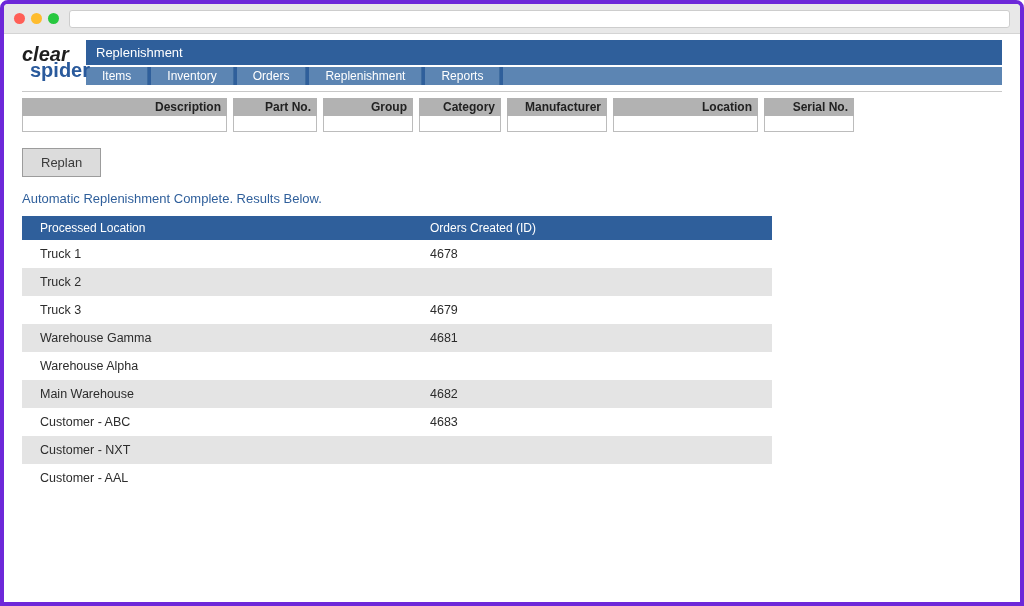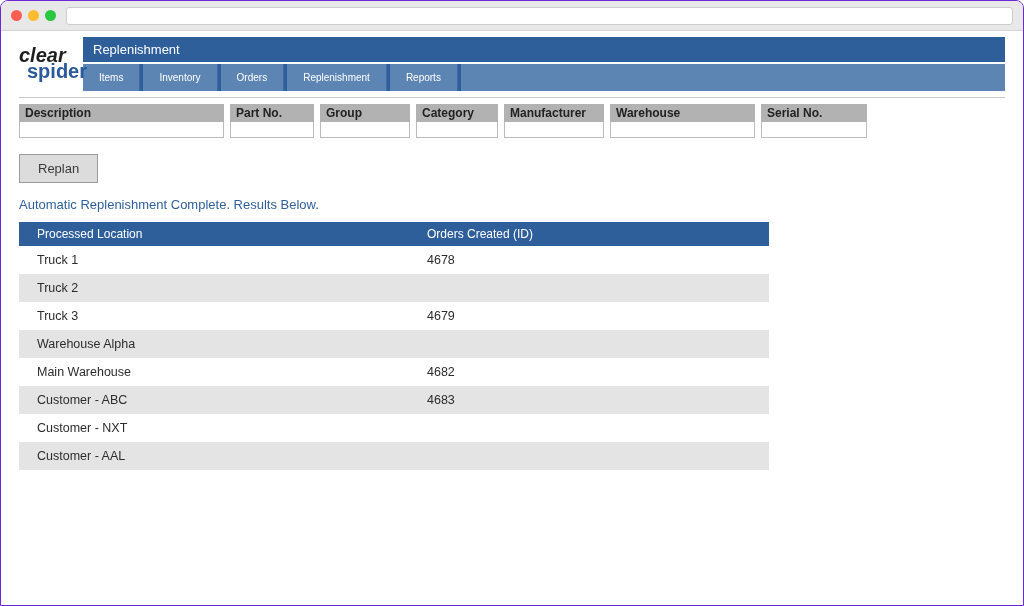--- a/index.html
+++ b/index.html
@@ -5,21 +5,21 @@
   * { box-sizing: border-box; margin: 0; padding: 0; }
   body {
     font-family: "Segoe UI", Arial, sans-serif;
     background: #ffffff;
     font-size: 13px;
     color: #333;
   }
   .browser-frame {
     width: 1024px;
     height: 606px;
-    border: 1px solid #6d28d9;
+    border: 4px solid #6d28d9;
     border-radius: 8px 8px 0 0;
     background: #f3f3f3;
     display: flex;
     flex-direction: column;
     overflow: hidden;
   }
   .browser-top {
     height: 30px;
     background: #e8e8e8;
     border-bottom: 1px solid #d4d4d4;
@@ -76,22 +76,22 @@
   .menu-bar {
     display: flex;
     gap: 3px;
     background: #2f5f9b;
     padding: 0;
     margin-top: 2px;
   }
   .menu-item {
     background: #5c85b3;
     color: #ffffff;
-    font-size: 10px;
-    padding: 8px 16px;
+    font-size: 12px;
+    padding: 2px 16px;
     border-right: 1px solid #3e6ca0;
     cursor: pointer;
   }
   .menu-item:first-child { border-left: none; }
   .menu-fill { flex: 1; background: #5c85b3; }
   .divider {
     border: none;
     border-top: 1px solid #c8c8c8;
     margin: 6px 0 6px 0;
   }
@@ -104,20 +104,21 @@
   .filter {
     display: flex;
     flex-direction: column;
   }
   .filter-label {
     background: #b2b2b2;
     color: #222;
     font-size: 12px;
     font-weight: 600;
     padding: 2px 6px;
+    text-align: right;
   }
   .filter-input {
     height: 16px;
     border: 1px solid #bcbcbc;
     border-top: none;
     background: #ffffff;
     padding: 0 4px;
     font-size: 12px;
     outline: none;
   }
@@ -210,24 +211,24 @@
         </div>
         <div class="filter" style="width: 82px;">
           <div class="filter-label">Category</div>
           <input class="filter-input" type="text" style="">
         </div>
         <div class="filter" style="width: 100px;">
           <div class="filter-label">Manufacturer</div>
           <input class="filter-input" type="text" style="">
         </div>
         <div class="filter" style="width: 145px;">
-          <div class="filter-label">Warehouse</div>
-          <input class="filter-input" type="text" style="">
-        </div>
-        <div class="filter" style="width: 106px;">
+          <div class="filter-label">Location</div>
+          <input class="filter-input" type="text" style="">
+        </div>
+        <div class="filter" style="width: 90px;">
           <div class="filter-label">Serial No.</div>
           <input class="filter-input" type="text" style="">
         </div>
       </div>
 
     <button class="replan-btn">Replan</button>
 
     <div class="status-text">Automatic Replenishment Complete. Results Below.</div>
 
     <table class="results-table">
@@ -245,20 +246,24 @@
           </tr>
           <tr>
             <td>Truck 2</td>
             <td></td>
           </tr>
           <tr>
             <td>Truck 3</td>
             <td>4679</td>
           </tr>
           <tr>
+            <td>Warehouse Gamma</td>
+            <td>4681</td>
+          </tr>
+          <tr>
             <td>Warehouse Alpha</td>
             <td></td>
           </tr>
           <tr>
             <td>Main Warehouse</td>
             <td>4682</td>
           </tr>
           <tr>
             <td>Customer - ABC</td>
             <td>4683</td>

